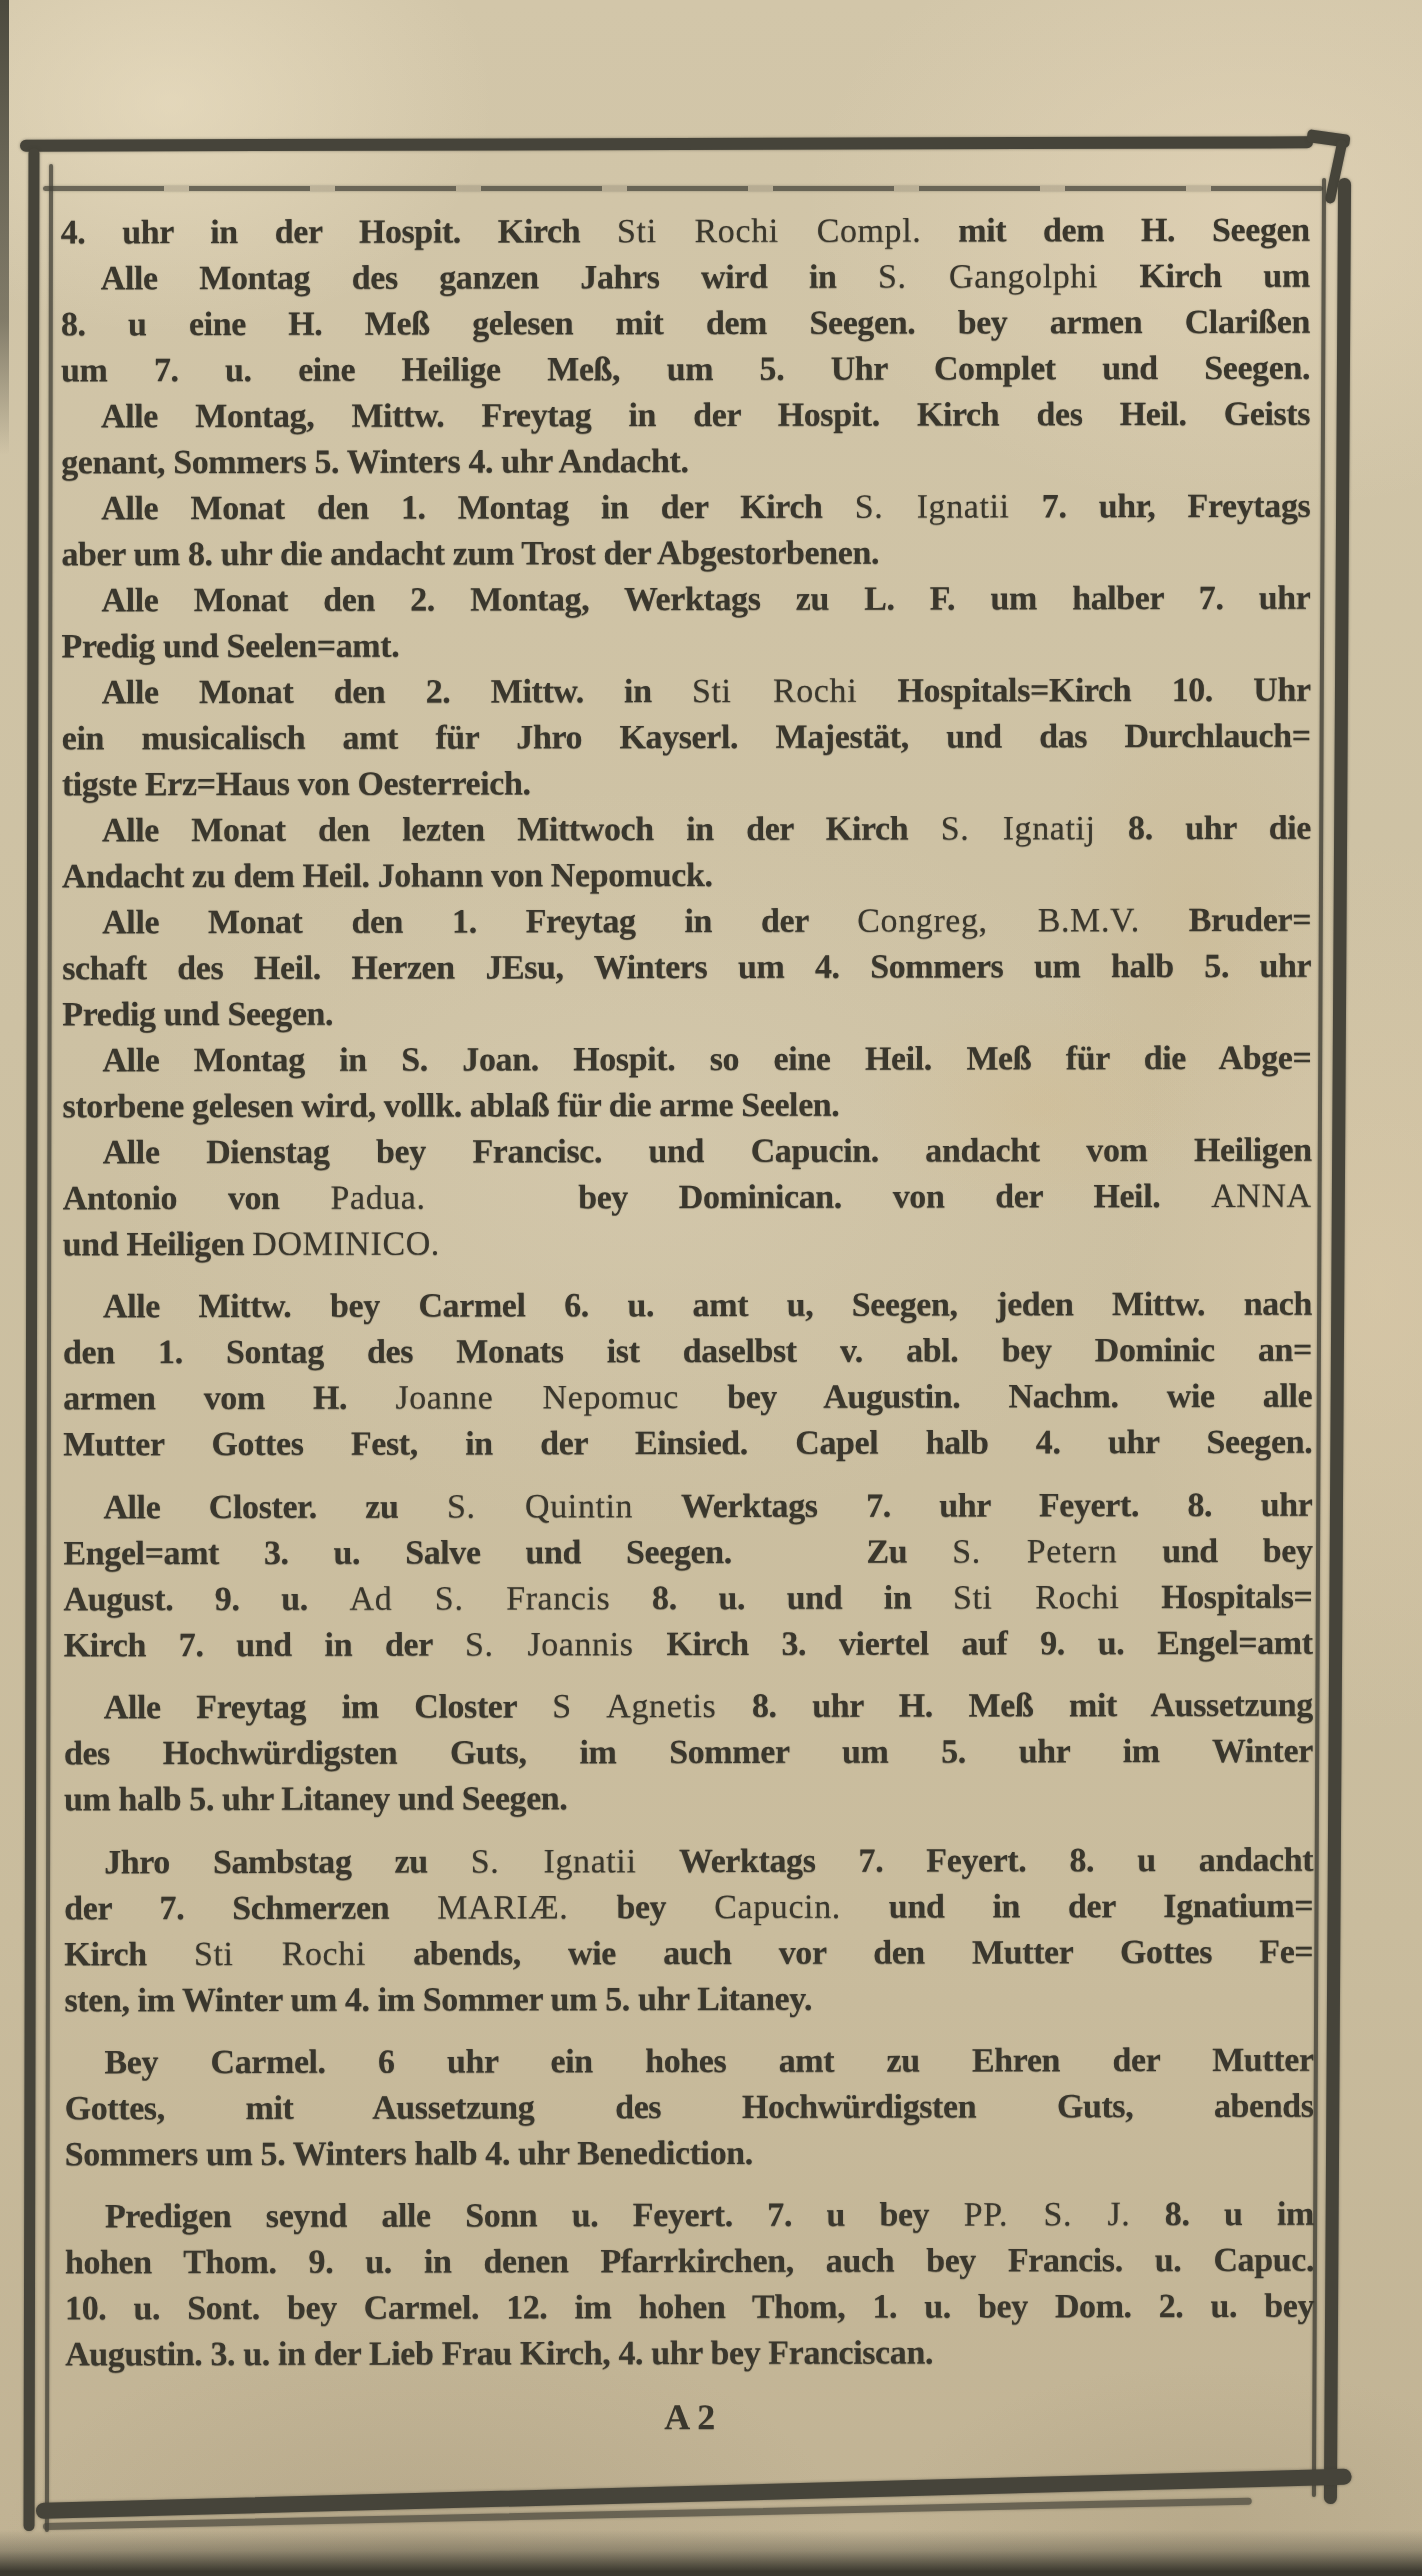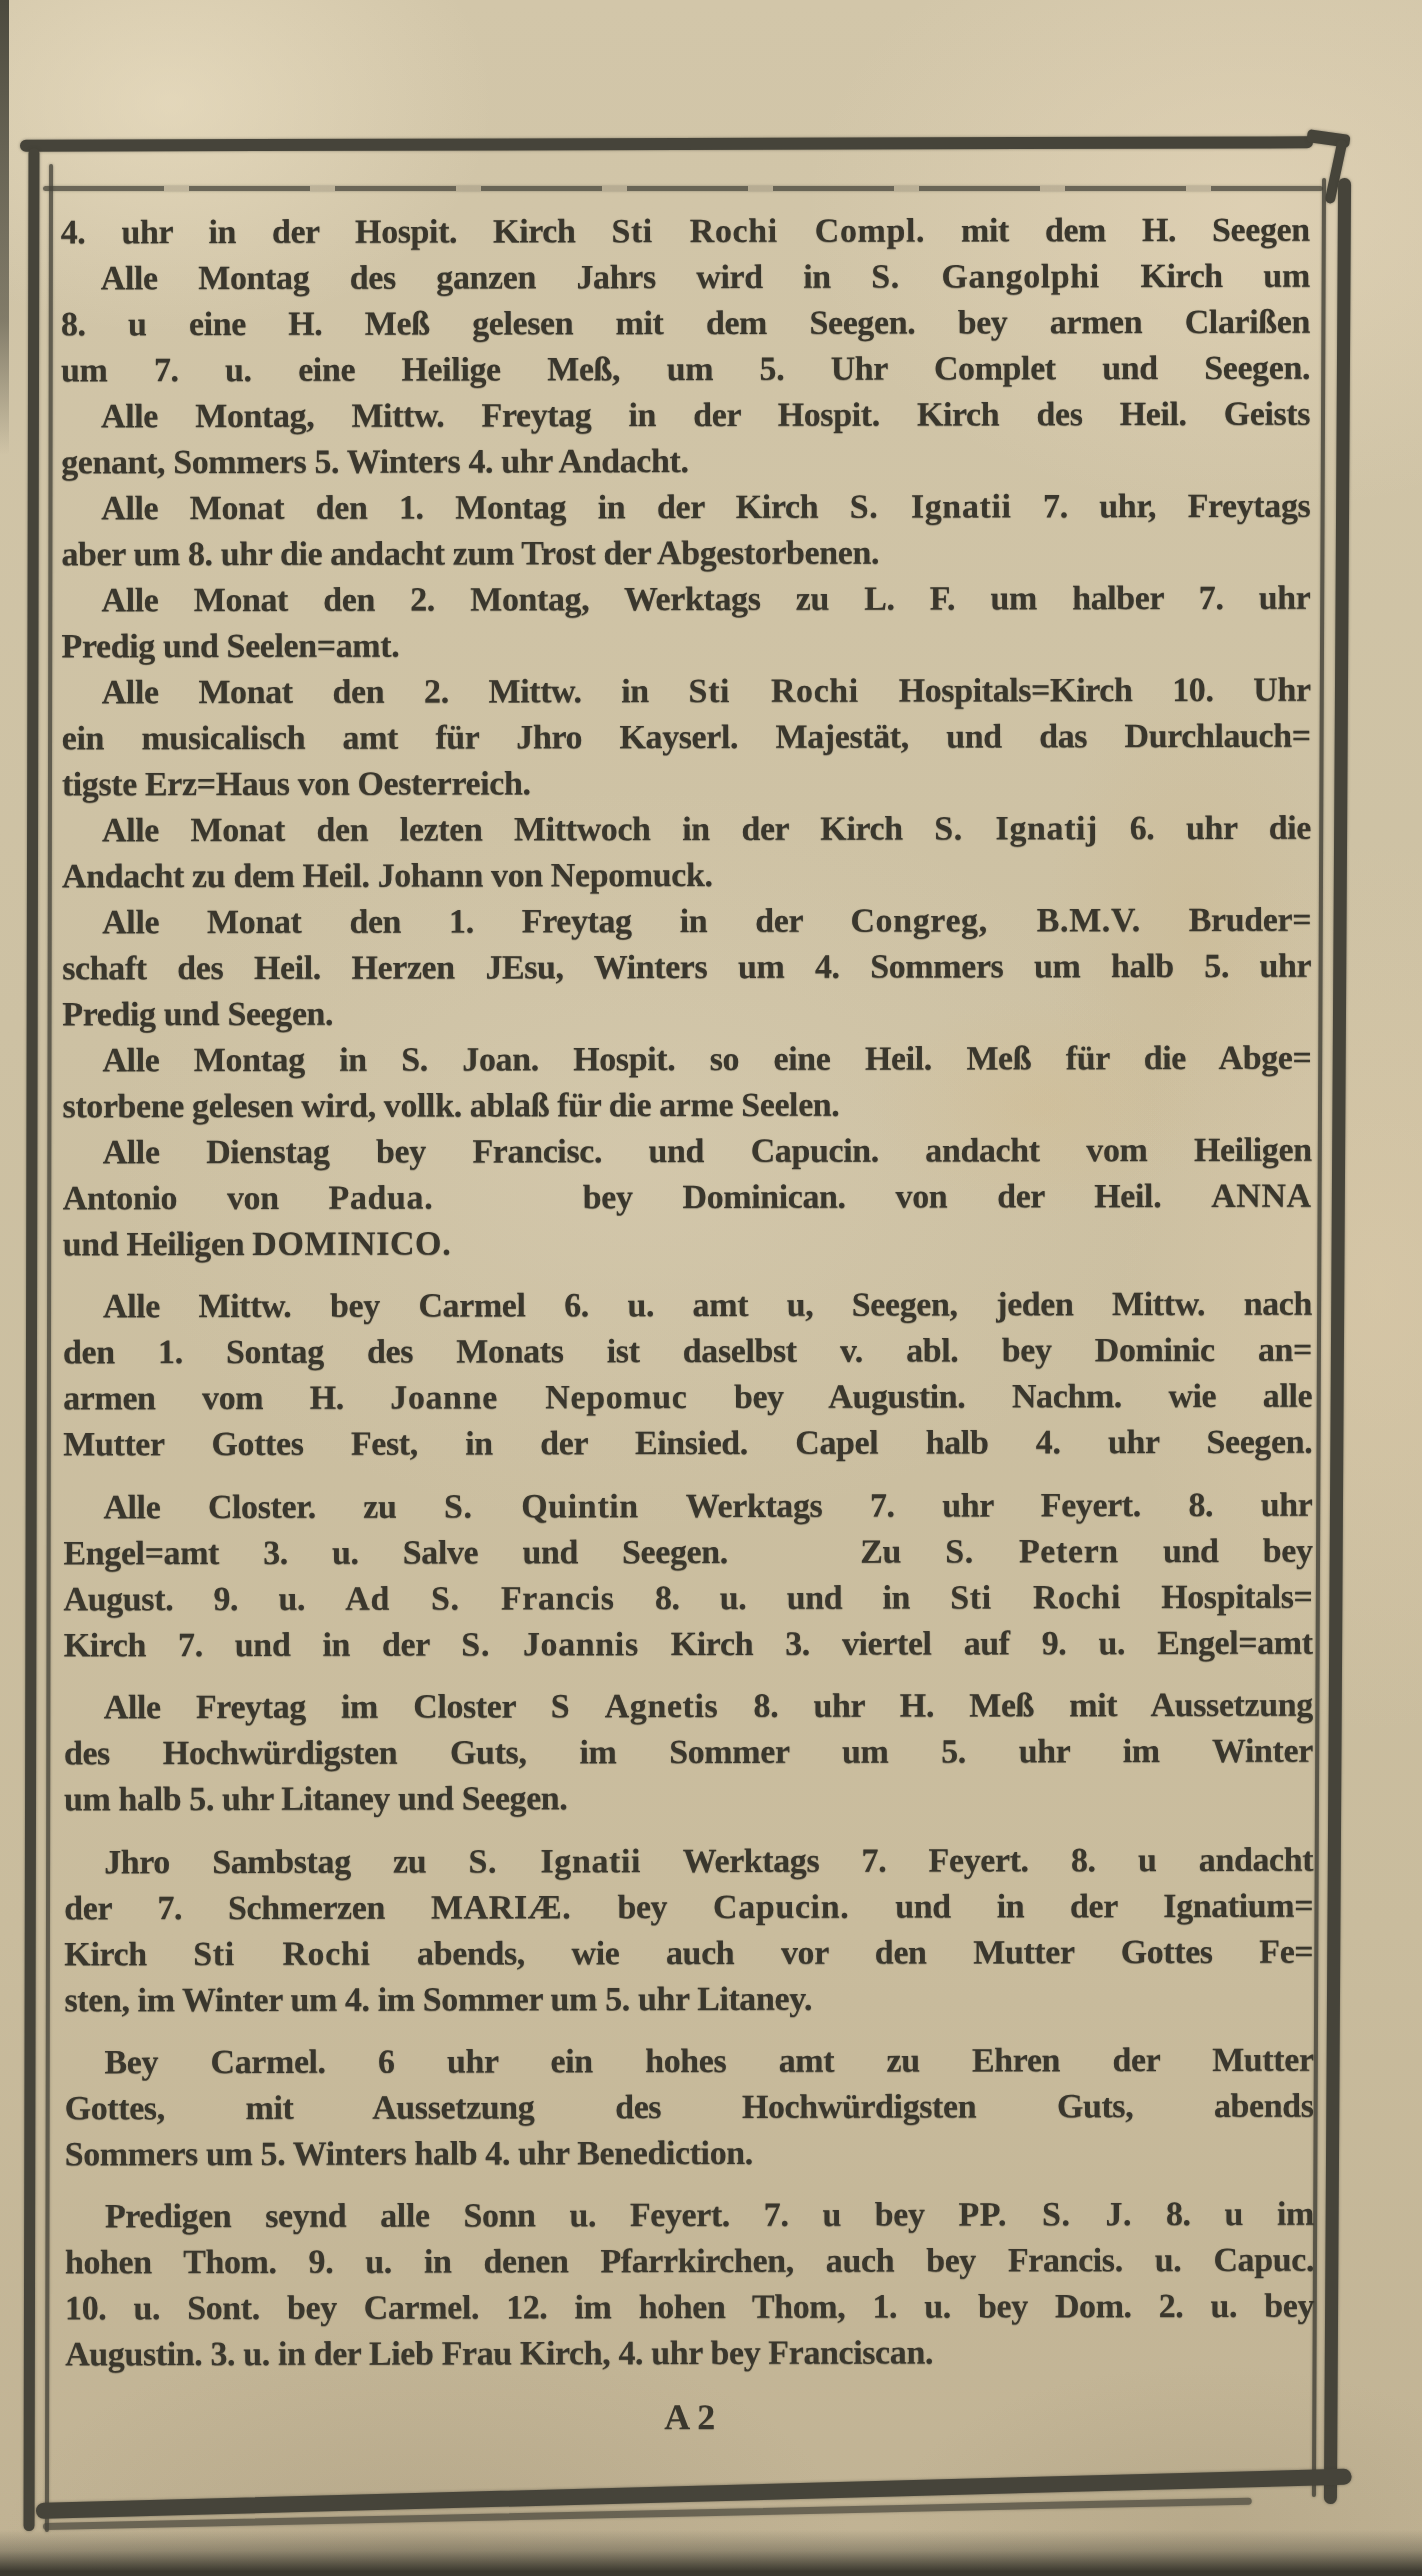--- a/index.html
+++ b/index.html
@@ -44,21 +44,21 @@
   #text-block{position:absolute;left:63px;top:208px;width:1249px;transform:rotate(-.12deg);}
   .line{
     font-weight:700;font-size:34px;line-height:46px;color:#3a372d;
     text-shadow:0 0.7px 0.7px rgba(55,52,42,.4), 0 0 1.4px rgba(55,52,42,.22);
     letter-spacing:-0.4px;
   }
   .line.just{text-align:justify;text-align-last:justify;}
   .line.left{text-align:left;text-align-last:left;}
   .line.indent{text-indent:40px;}
   .line.gap{margin-top:16.4px;}
-  .antiqua{font-weight:700;letter-spacing:0.6px;}
+  .antiqua{font-weight:400;letter-spacing:0.6px;}
   .signature{
     margin-top:20px;text-align:center;text-align-last:center;
     font-weight:700;font-size:36px;color:#3a372d;
     text-shadow:0 0.7px 0.7px rgba(55,52,42,.4);
   }
 </style>
 </head>
 <body>
 
 <div class="paper"></div>
@@ -84,21 +84,21 @@
     <div class="line just"><span class="fraktur">um 7. u. eine Heilige Meß, um 5. Uhr Complet und Seegen.</span></div>
     <div class="line just indent"><span class="fraktur">Alle Montag, Mittw. Freytag in der Hospit. Kirch des Heil. Geists</span></div>
     <div class="line left"><span class="fraktur">genant, Sommers 5. Winters 4. uhr Andacht.</span></div>
     <div class="line just indent"><span class="fraktur">Alle Monat den 1. Montag in der Kirch </span><span class="antiqua">S. Ignatii</span><span class="fraktur"> 7. uhr, Freytags</span></div>
     <div class="line left"><span class="fraktur">aber um 8. uhr die andacht zum Trost der Abgestorbenen.</span></div>
     <div class="line just indent"><span class="fraktur">Alle Monat den 2. Montag, Werktags zu L. F. um halber 7. uhr</span></div>
     <div class="line left"><span class="fraktur">Predig und Seelen=amt.</span></div>
     <div class="line just indent"><span class="fraktur">Alle Monat den 2. Mittw. in </span><span class="antiqua">Sti Rochi</span><span class="fraktur"> Hospitals=Kirch 10. Uhr</span></div>
     <div class="line just"><span class="fraktur">ein musicalisch amt für Jhro Kayserl. Majestät, und das Durchlauch=</span></div>
     <div class="line left"><span class="fraktur">tigste Erz=Haus von Oesterreich.</span></div>
-    <div class="line just indent"><span class="fraktur">Alle Monat den lezten Mittwoch in der Kirch </span><span class="antiqua">S. Ignatij</span><span class="fraktur"> 6. uhr die</span></div>
+    <div class="line just indent"><span class="fraktur">Alle Monat den lezten Mittwoch in der Kirch </span><span class="antiqua">S. Ignatij</span><span class="fraktur"> 8. uhr die</span></div>
     <div class="line left"><span class="fraktur">Andacht zu dem Heil. Johann von Nepomuck.</span></div>
     <div class="line just indent"><span class="fraktur">Alle Monat den 1. Freytag in der </span><span class="antiqua">Congreg, B.M.V.</span><span class="fraktur"> Bruder=</span></div>
     <div class="line just"><span class="fraktur">schaft des Heil. Herzen JEsu, Winters um 4. Sommers um halb 5. uhr</span></div>
     <div class="line left"><span class="fraktur">Predig und Seegen.</span></div>
     <div class="line just indent"><span class="fraktur">Alle Montag in S. Joan. Hospit. so eine Heil. Meß für die Abge=</span></div>
     <div class="line left"><span class="fraktur">storbene gelesen wird, vollk. ablaß für die arme Seelen.</span></div>
     <div class="line just indent"><span class="fraktur">Alle Dienstag bey Francisc. und Capucin. andacht vom Heiligen</span></div>
     <div class="line just"><span class="fraktur">Antonio von </span><span class="antiqua">Padua.</span><span class="fraktur">&nbsp;&nbsp;&nbsp;bey Dominican. von der Heil. </span><span class="antiqua">ANNA</span></div>
     <div class="line left"><span class="fraktur">und Heiligen </span><span class="antiqua">DOMINICO.</span></div>
     <div class="line just indent gap"><span class="fraktur">Alle Mittw. bey Carmel 6. u. amt u, Seegen, jeden Mittw. nach</span></div>

